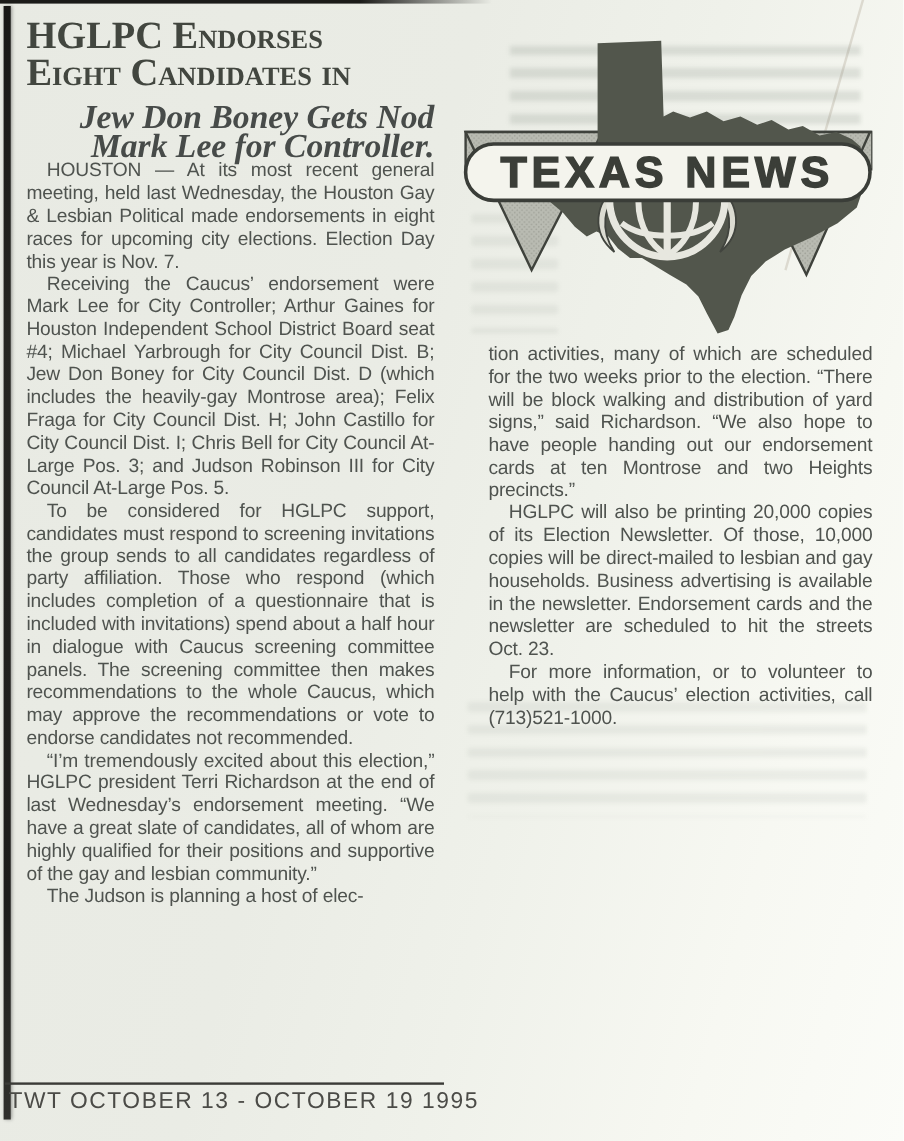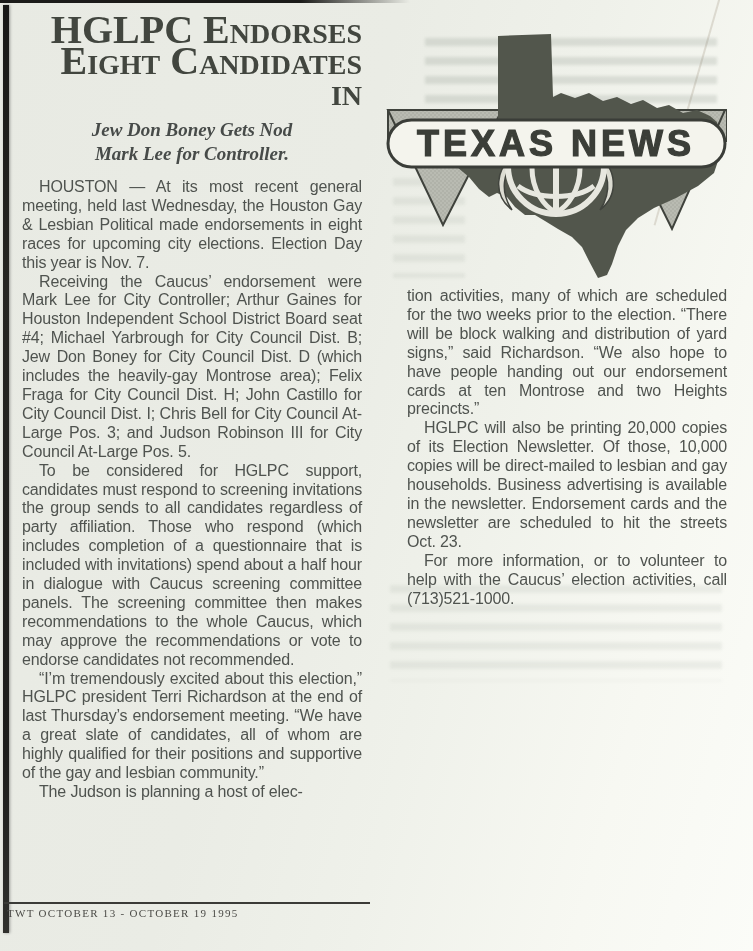--- a/index.html
+++ b/index.html
@@ -16,38 +16,38 @@
     background:linear-gradient(90deg,#1b1b19 0 300px, rgba(27,27,25,0) 100%); }
   .crease { position:absolute; left:688px; top:-20px; width:2px; height:250px;
     background:rgba(200,195,182,0.55); transform:rotate(16deg); }
   .ghost { position:absolute; filter:blur(1.6px);
     background:repeating-linear-gradient(180deg, rgba(125,135,125,0.20) 0 8px, rgba(0,0,0,0) 8px 19px); }
   .ghost.faint { opacity:.55; }
 
   
   .col-left { position:absolute; left:22px; top:14px; width:340px; }
   .headline { font-family:"Liberation Serif", serif; font-weight:bold; font-variant:small-caps;
-    font-size:40px; line-height:31px; text-align:right; color:#42463f; }
+    font-size:32px; line-height:31px; text-align:left; color:#42463f; }
   .subhead { margin-top:11px; font-family:"Liberation Serif", serif; font-weight:bold; font-style:italic;
-    font-size:19px; line-height:23.5px; text-align:center; color:#474b49; }
-  .bodytext { margin-top:13px; font-size:16px; line-height:18.9px; letter-spacing:-0.15px;
+    font-size:28px; line-height:23.5px; text-align:right; color:#474b49; }
+  .bodytext { font-size:16px; line-height:18.9px; letter-spacing:-0.15px;
     text-align:justify; color:#4f534f; }
   .bodytext p { margin:0; text-indent:17px; }
   .bodytext p.no-indent { text-indent:0; }
   .em { }
 
   
   .col-right { position:absolute; left:386px; top:10px; width:341px; }
   .logo svg { display:block; }
   .col-right .bodytext { margin-top:5px;margin-left:21px; }
 
   
   .footer-rule { position:absolute; left:4px; top:902px; width:366px; height:2px; background:#3b3b37; }
-  .footer-text { position:absolute; left:7px; top:907px; font-size:11px; letter-spacing:1.3px;
-    color:#4b4b47;font-family:Liberation Serif, serif; }
+  .footer-text { position:absolute; left:7px; top:907px; font-size:19px; letter-spacing:1.3px;
+    color:#4b4b47; }
 </style>
 </head>
 <body>
 
 <div class="page">
 
   <div class="edge-top"></div>
   <div class="edge-left"></div>
   <div class="crease"></div>
 
@@ -61,21 +61,21 @@
       <div>Eight Candidates in</div>
     </div>
     <div class="subhead">
       <div>Jew Don Boney Gets Nod</div>
       <div>Mark Lee for Controller.</div>
     </div>
     <div class="bodytext">
       <p>HOUSTON — At its most recent general meeting, held last Wednesday, the Houston Gay &amp; Lesbian Political made endorsements in eight races for upcoming city elections. Election Day this year is Nov. 7.</p>
       <p>Receiving the Caucus’ endorsement were Mark Lee for City Controller; Arthur Gaines for Houston Independent School District Board seat #4; Michael Yarbrough for City Council Dist. B; Jew Don Boney for City Council Dist. D (which includes the heavily-gay Montrose area); Felix Fraga for City Council Dist. H; John Castillo for City Council Dist. I; Chris Bell for City Council At-Large Pos. 3; and Judson Robinson III for City Council At-Large Pos. 5.</p>
       <p>To be considered for HGLPC support, candidates must respond to screening invitations the group sends to all candidates regardless of party affiliation. Those who respond (which includes completion of a questionnaire that is included with invitations) spend about a half hour in dialogue with Caucus screening committee panels. The screening committee then makes recommendations to the whole Caucus, which may approve the recommendations or vote to endorse candidates not recommended.</p>
-      <p>“I’m tremendously excited about this election,” HGLPC president Terri Richardson at the end of last Thursday’s endorsement meeting. “We have a great slate of candidates, all of whom are highly qualified for their positions and supportive of the gay and lesbian community.”</p>
+      <p>“I’m tremendously excited about this election,” HGLPC president Terri Richardson at the end of last Wednesday’s endorsement meeting. “We have a great slate of candidates, all of whom are highly qualified for their positions and supportive of the gay and lesbian community.”</p>
       <p>The Judson is planning a host of elec-</p>
     </div>
   </div>
 
   <div class="col-right">
     <div class="logo">
       <svg width="341" height="272" viewBox="0 0 341 272" xmlns="http://www.w3.org/2000/svg">
         <defs>
           <pattern id="ht" width="4" height="4" patternUnits="userSpaceOnUse">
             <rect width="4" height="4" fill="#b9bbb2"></rect>

